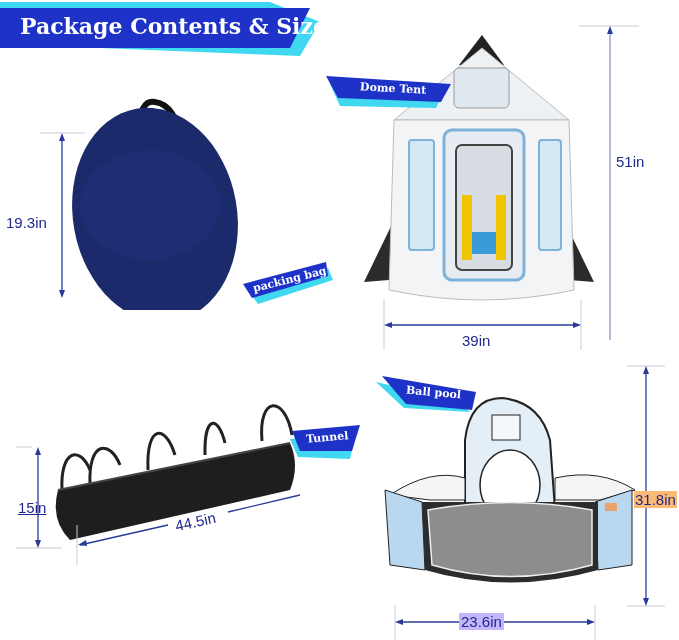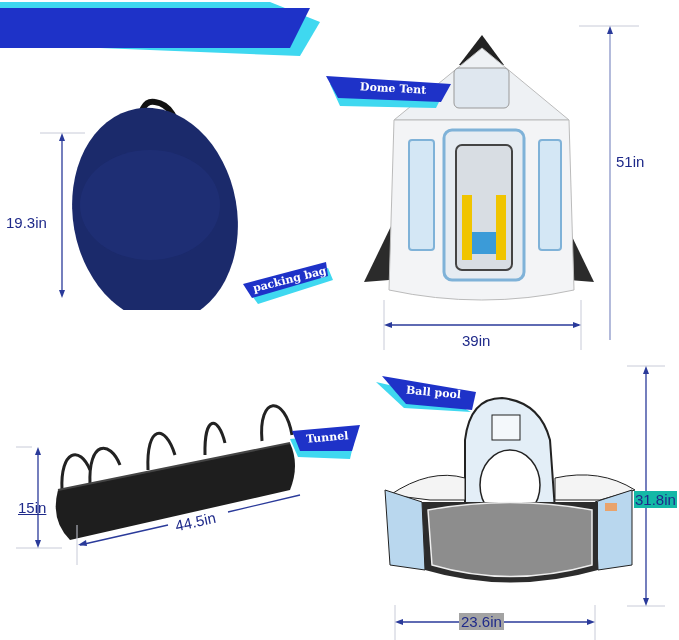--- a/index.html
+++ b/index.html
@@ -10,20 +10,21 @@
   svg{position:absolute;left:0;top:0;}
 </style>
 </head>
 <body>
 
 <div class="abs" style="left:0;top:0;width:320px;height:60px;">
   <svg width="320" height="60">
     <polygon points="0,2 270,2 320,22 300,56 0,44" fill="#3fd8f0"></polygon>
     <polygon points="0,8 310,8 290,48 0,48" fill="#1e32c8"></polygon>
   </svg>
+  <div class="abs banner-text" style="left:20px;top:13px;font-size:22px;">Package Contents &amp; Size</div>
 </div>
 
 <div class="abs" style="left:0;top:90px;width:300px;height:220px;padding-left:14px;">
   <svg width="300" height="220">
 
     <path d="M140,45 C138,20 145,10 155,12 C170,14 178,30 178,45" fill="none" stroke="#111" stroke-width="6"></path>
 
     <ellipse cx="155" cy="125" rx="108" ry="82" fill="#1b2a6b" transform="rotate(80 155 125)"></ellipse>
     <ellipse cx="150" cy="115" rx="70" ry="55" fill="#243786" opacity="0.35"></ellipse>
 
@@ -135,22 +136,22 @@
     <line x1="257" y1="246" x2="295" y2="246" stroke="#c8cbd8"></line>
     <line x1="276" y1="9" x2="276" y2="243" stroke="#2a3a9a" stroke-width="1.3"></line>
     <polygon points="276,6 273,14 279,14" fill="#2a3a9a"></polygon>
     <polygon points="276,246 273,238 279,238" fill="#2a3a9a"></polygon>
     <line x1="25" y1="245" x2="25" y2="280" stroke="#c8cbd8"></line>
     <line x1="225" y1="245" x2="225" y2="280" stroke="#c8cbd8"></line>
     <line x1="28" y1="262" x2="222" y2="262" stroke="#2a3a9a" stroke-width="1.3"></line>
     <polygon points="25,262 33,259 33,265" fill="#2a3a9a"></polygon>
     <polygon points="225,262 217,259 217,265" fill="#2a3a9a"></polygon>
   </svg>
-  <div class="abs dim" style="left:264px;top:131px;background:#14b8a6;padding:0 1px;">31.8in</div>
-  <div class="abs dim" style="left:89px;top:253px;background:#a3a3a3;padding:0 2px;">23.6in</div>
+  <div class="abs dim" style="left:264px;top:131px;background:#fdba74;padding:0 1px;">31.8in</div>
+  <div class="abs dim" style="left:89px;top:253px;background:#c4b5fd;padding:0 2px;">23.6in</div>
 </div>
 <div class="abs" style="left:376px;top:374px;width:100px;height:40px;">
   <svg width="100" height="40">
     <polygon points="0,8 70,24 95,38 28,34" fill="#3fd8f0"></polygon>
     <polygon points="6,2 100,18 96,36 30,30" fill="#1e32c8"></polygon>
   </svg>
   <div class="abs banner-text" style="left:30px;top:12px;font-size:11px;transform:rotate(5deg);">Ball pool</div>
 </div>
 
 </body></html>

